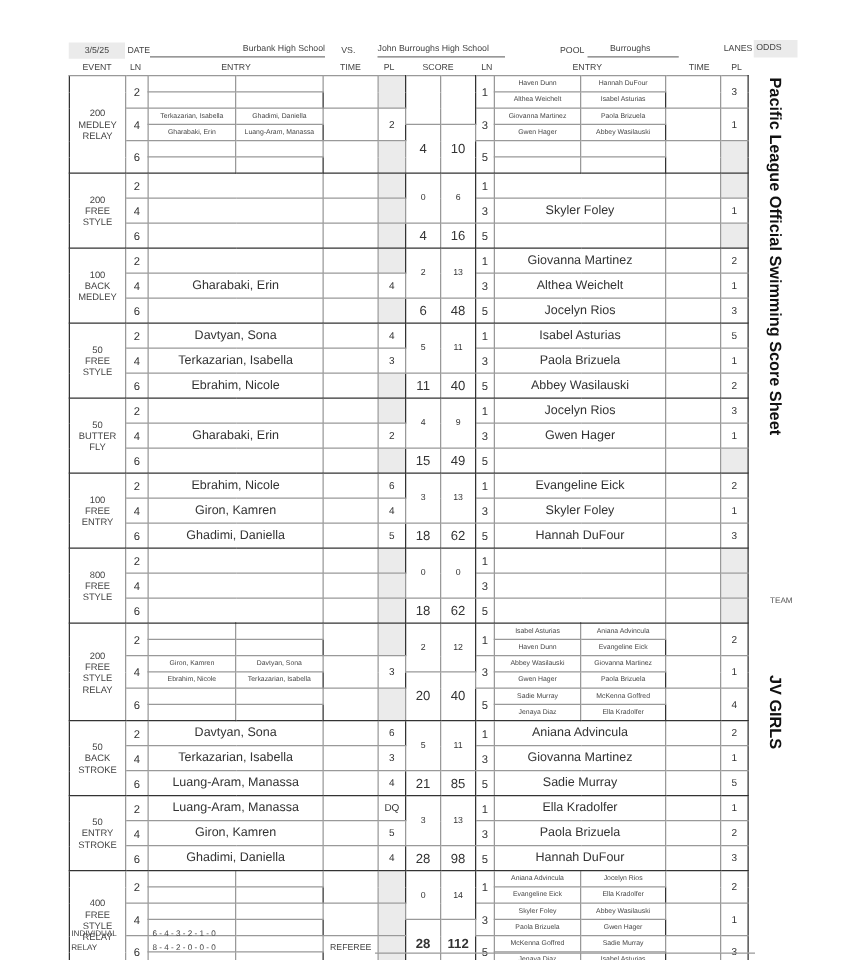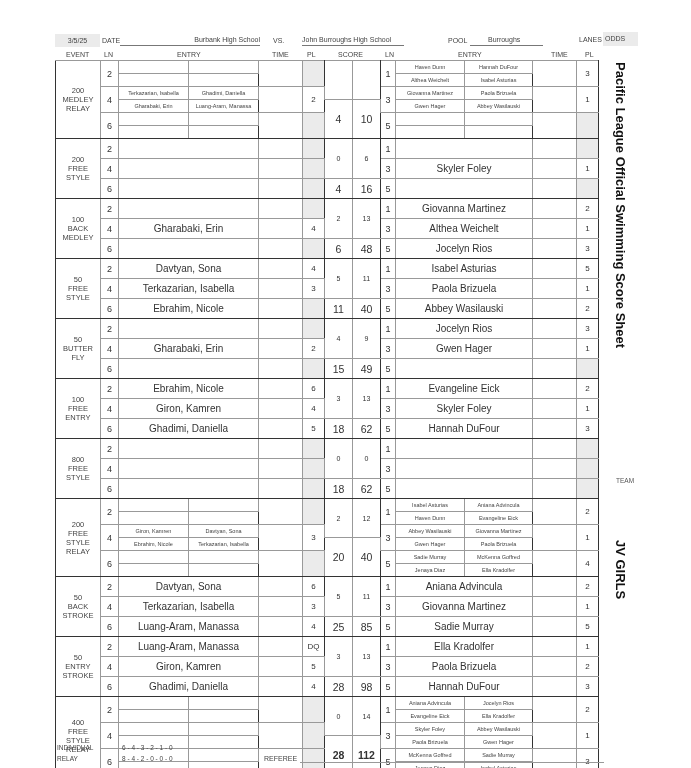--- a/index.html
+++ b/index.html
@@ -413,21 +413,21 @@
         <td rowspan="1" class="ln">3</td>
         <td colspan="2" class="name">Giovanna Martinez</td>
         <td rowspan="1" class="thickL"></td>
         <td rowspan="1" class="pl thickL thickR">1</td>
       </tr>
       <tr>
         <td rowspan="1" class="ln thickB" style="height: 19px;">6</td>
         <td colspan="2" class="name thickB" style="height: 19px;">Luang-Aram, Manassa</td>
         <td rowspan="1" class="thickL thickB"></td>
         <td rowspan="1" class="pl thickL thickR thickB">4</td>
-        <td rowspan="1" class="sc-big thickB">25</td>
+        <td rowspan="1" class="sc-big thickB">21</td>
         <td rowspan="1" class="sc-big thickB thickR">85</td>
         <td rowspan="1" class="ln thickB">5</td>
         <td colspan="2" class="name thickB">Sadie Murray</td>
         <td rowspan="1" class="thickL thickB"></td>
         <td rowspan="1" class="pl thickL thickR thickB">5</td>
       </tr>
       <tr>
         <td rowspan="3" class="ev thickB"><span>50</span><br><span>ENTRY</span><br><span>STROKE</span></td>
         <td rowspan="1" class="ln" style="height: 19px;">2</td>
         <td colspan="2" class="name" style="height: 19px;">Luang-Aram, Manassa</td>

